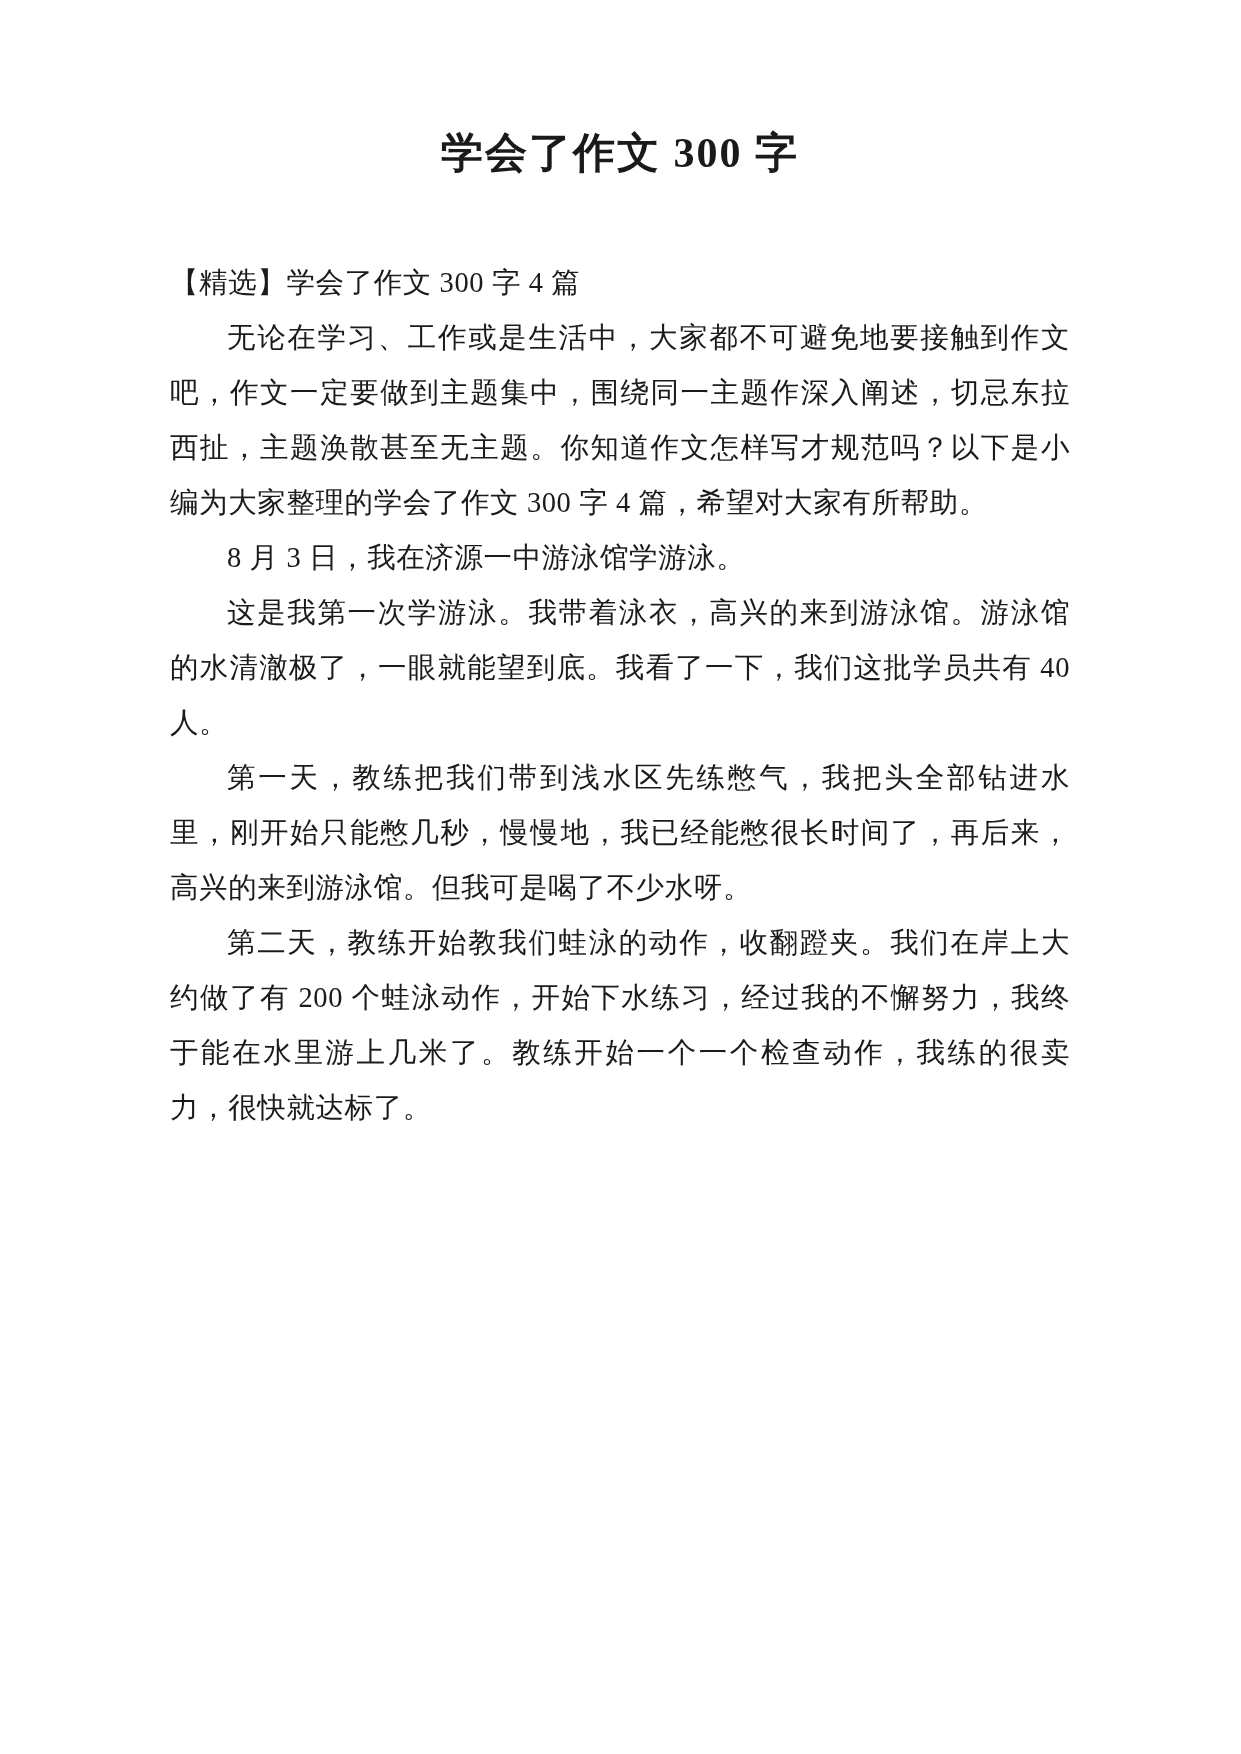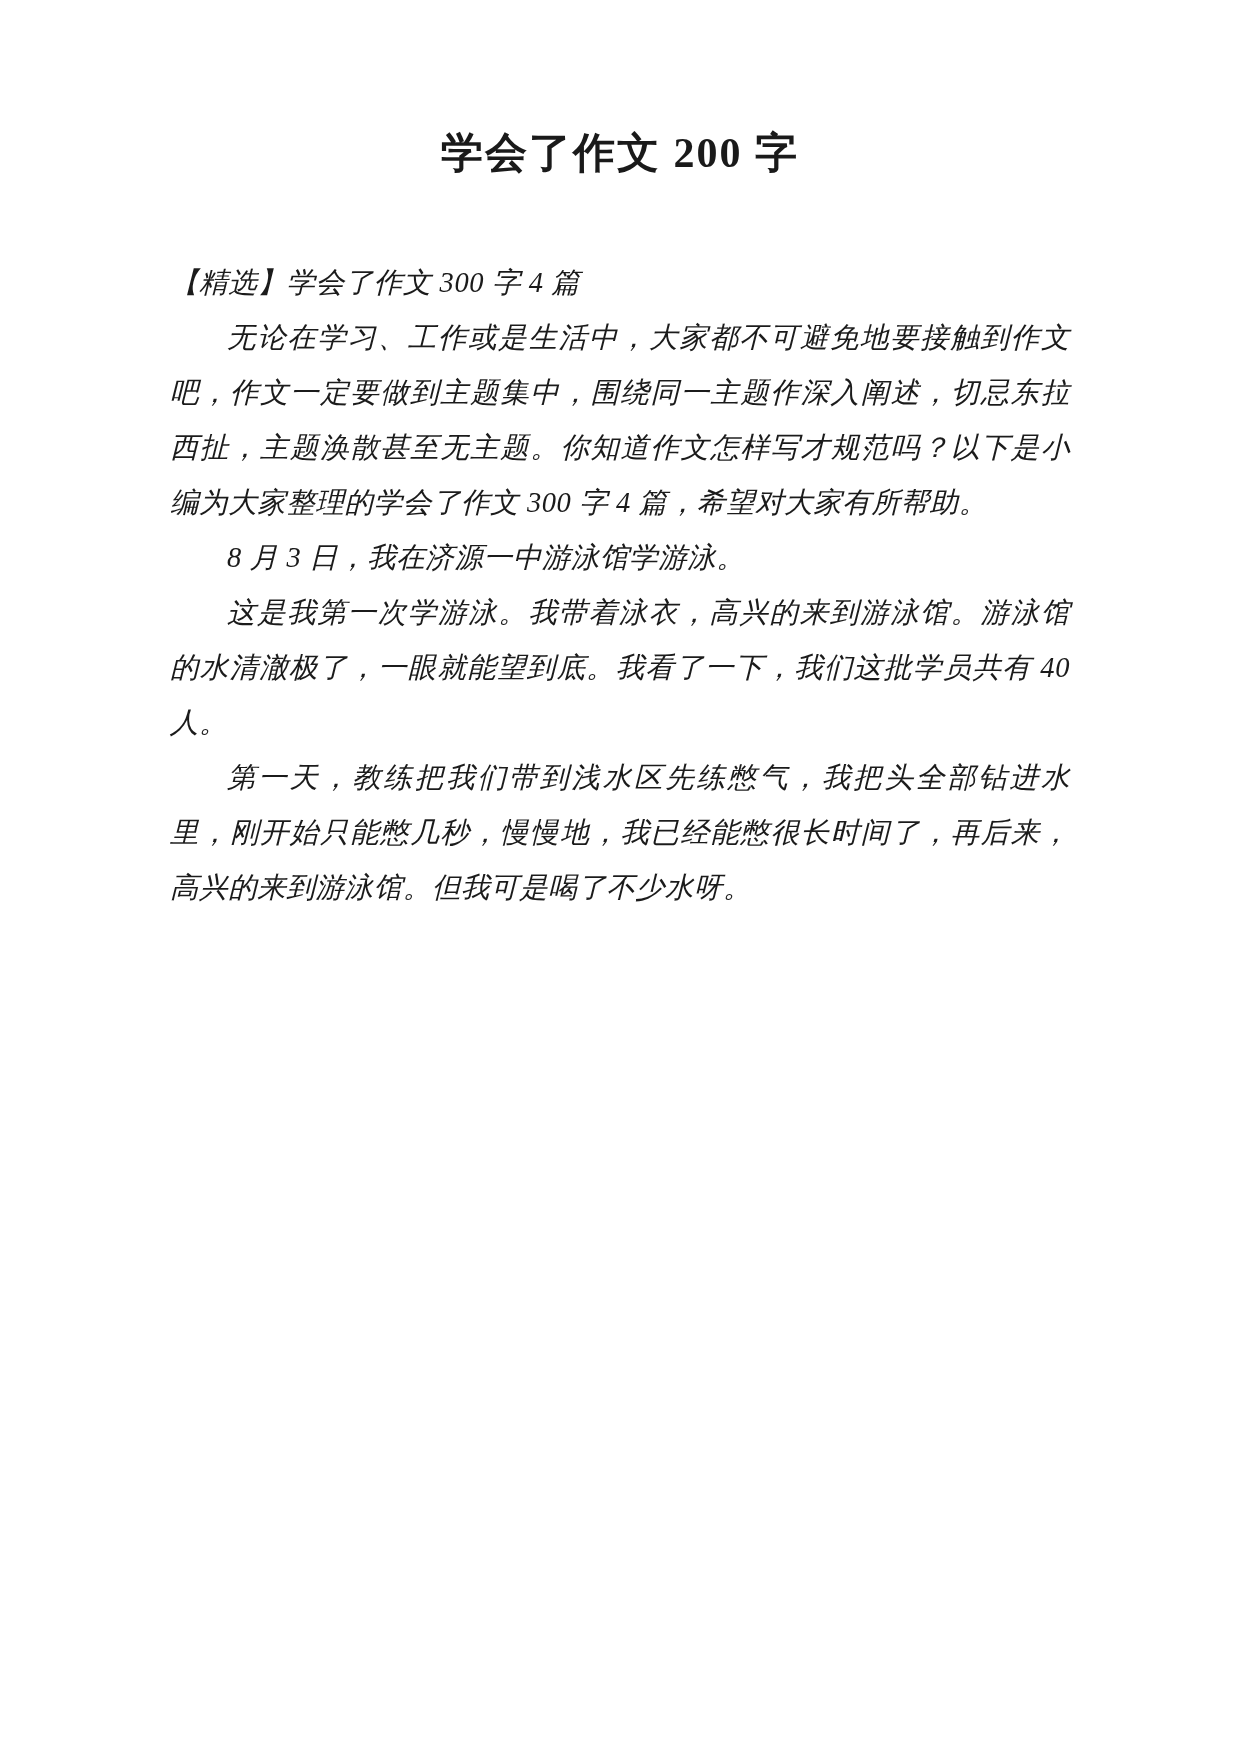--- a/index.html
+++ b/index.html
@@ -28,21 +28,20 @@
     font-size: 42px;
     font-weight: 700;
     text-align: center;
     color: #1a1a1a;
     margin-top: 126px;
     letter-spacing: 2px;
     line-height: 1.3;
   }
   .body-block {
     margin-top: 74px;
-    font-style: italic;
   }
   p.para {
     font-family: "Liberation Serif", "DejaVu Serif", serif;
     font-size: 28.5px;
     line-height: 55px;
     color: #1b1b1b;
     margin: 0;
     text-align: justify;
     text-justify: inter-ideograph;
     letter-spacing: 0.6px;
@@ -56,32 +55,33 @@
   p.section-head {
     margin-top: 0;
   }
 </style>
 </head>
 <body>
 
 <div class="page">
   <div class="content">
 
-    <h1 class="doc-title">学会了作文 200 字</h1>
+    <h1 class="doc-title">学会了作文 300 字</h1>
 
     <div class="body-block">
 
       <p class="para">【精选】学会了作文 300 字 4 篇</p>
 
       <p class="para indent">无论在学习、工作或是生活中，大家都不可避免地要接触到作文吧，作文一定要做到主题集中，围绕同一主题作深入阐述，切忌东拉西扯，主题涣散甚至无主题。你知道作文怎样写才规范吗？以下是小编为大家整理的学会了作文 300 字 4 篇，希望对大家有所帮助。</p>
 
 
       <p class="para indent">8 月 3 日，我在济源一中游泳馆学游泳。</p>
 
       <p class="para indent">这是我第一次学游泳。我带着泳衣，高兴的来到游泳馆。游泳馆的水清澈极了，一眼就能望到底。我看了一下，我们这批学员共有 40 人。</p>
 
       <p class="para indent">第一天，教练把我们带到浅水区先练憋气，我把头全部钻进水里，刚开始只能憋几秒，慢慢地，我已经能憋很长时间了，再后来，高兴的来到游泳馆。但我可是喝了不少水呀。</p>
 
+      <p class="para indent">第二天，教练开始教我们蛙泳的动作，收翻蹬夹。我们在岸上大约做了有 200 个蛙泳动作，开始下水练习，经过我的不懈努力，我终于能在水里游上几米了。教练开始一个一个检查动作，我练的很卖力，很快就达标了。</p>
 
 
     </div>
   </div>
 </div>
 
 </body></html>

